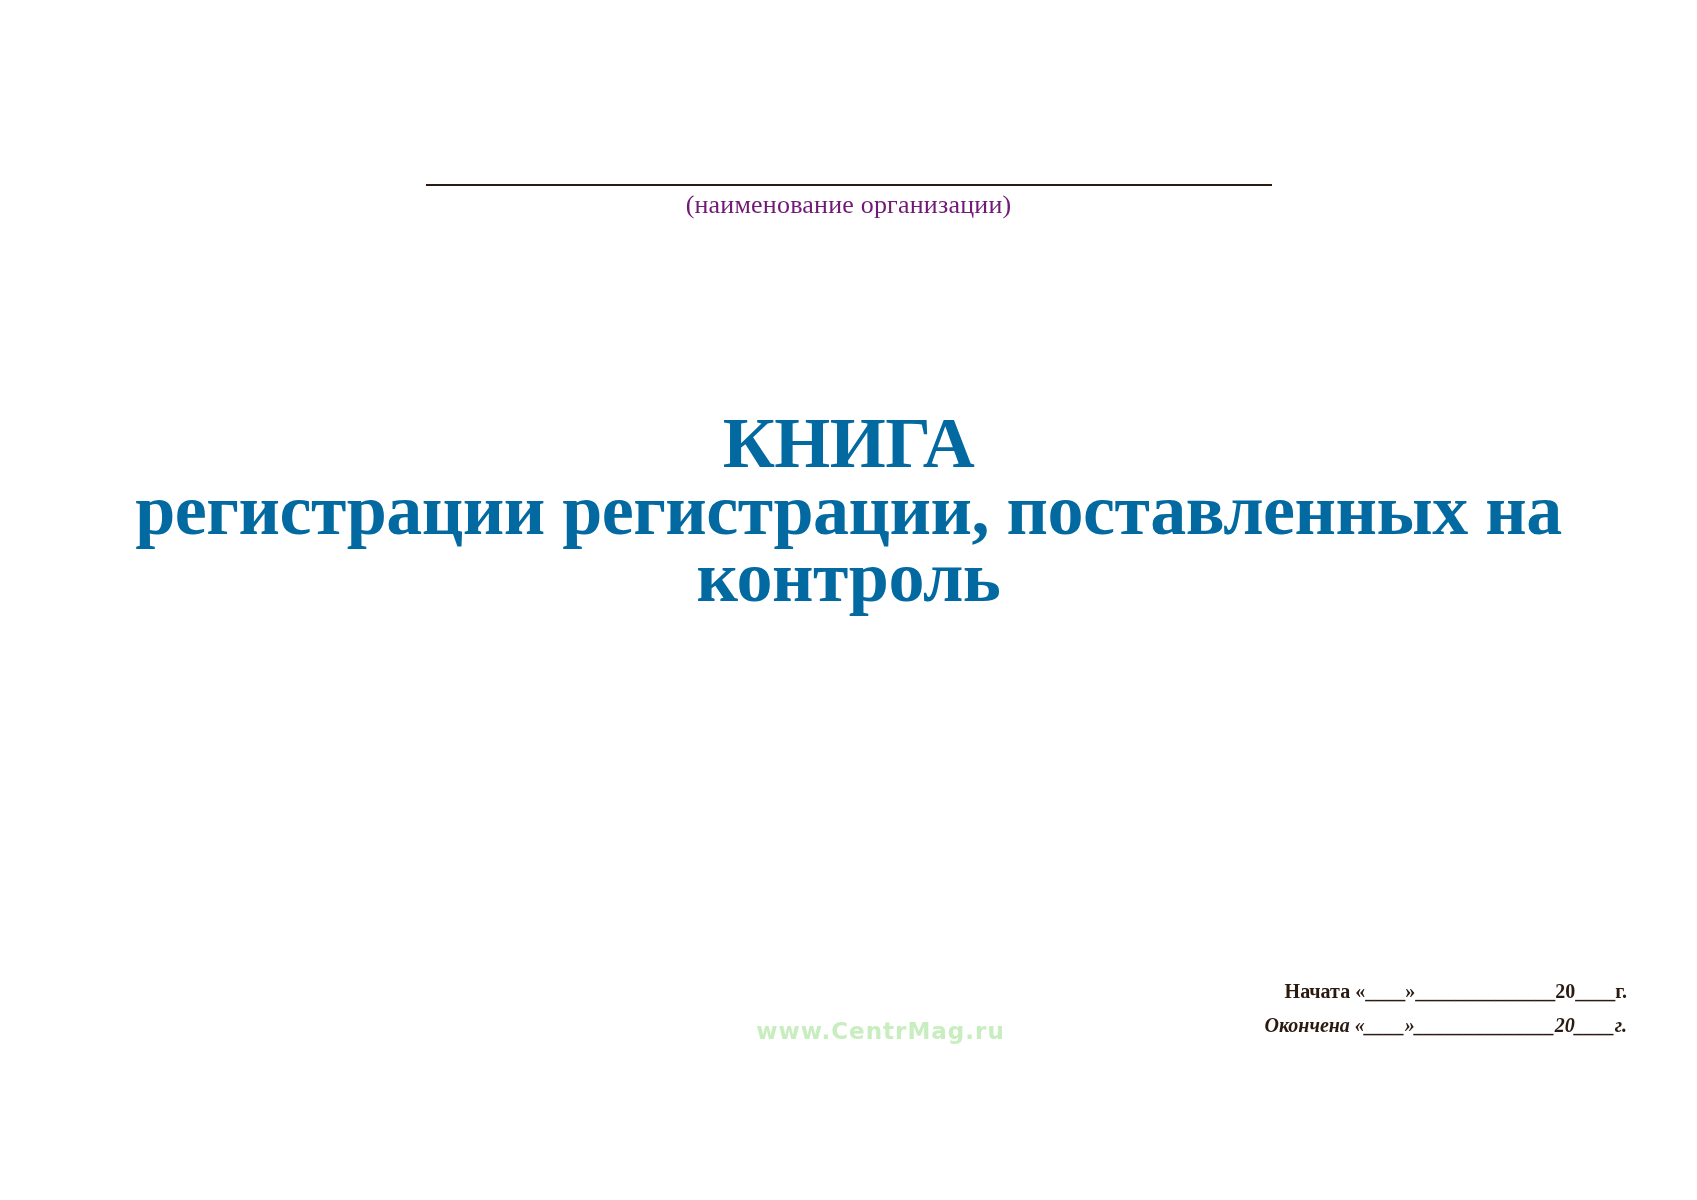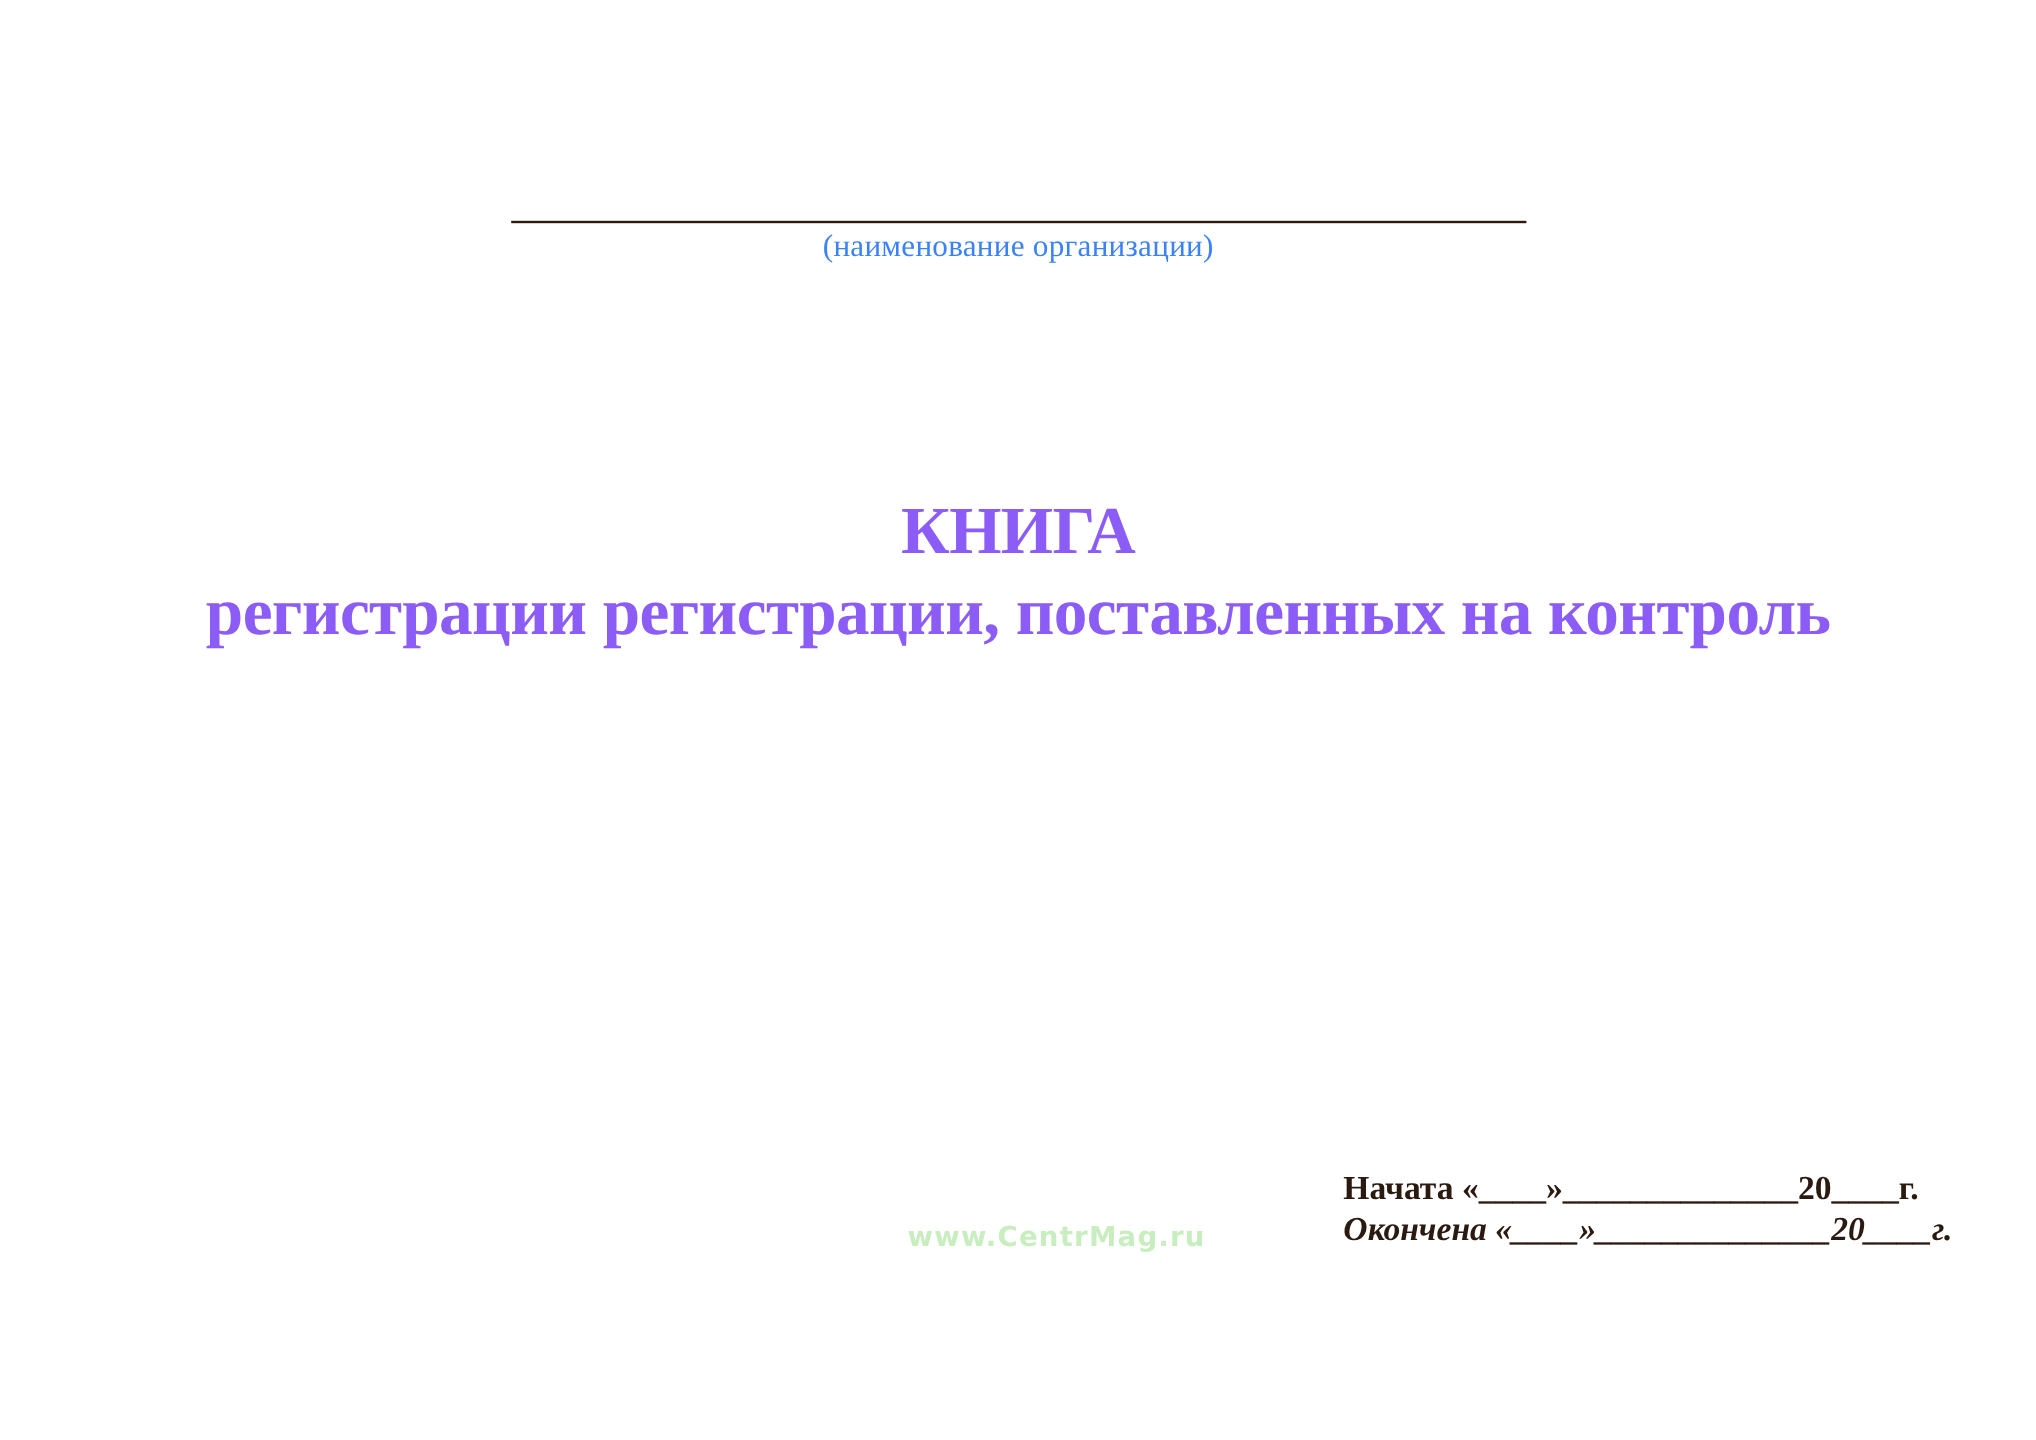--- a/index.html
+++ b/index.html
@@ -34,45 +34,46 @@
     margin: 0 auto;
     width: 846px;
     height: 0;
     border-bottom: 2px solid #2a1a10;
   }
   .org-caption {
     display: block;
     margin-top: 4px;
     font-size: 26px;
     font-weight: 400;
-    color: #3b82f6;
+    color: #701a75;
     letter-spacing: 0.2px;
   }
 
   
   .title-block {
     position: absolute;
     top: 410px;
     left: 0;
     width: 100%;
     text-align: center;
     font-weight: 700;
-    font-size: 56px;
+    font-size: 72px;
     line-height: 67px;
     letter-spacing: -0.5px;
-    color: #8b5cf6;
+    color: #0369a1;
   }
 
   
   .dates-block {
     position: absolute;
     top: 974px;
     right: 70px;
+    text-align: right;
     font-weight: 700;
-    font-size: 28px;
+    font-size: 20px;
     line-height: 34px;
     color: #2a1a10;
   }
   .date-line {
     display: block;
     white-space: pre;
   }
   .date-line + .date-line {
     font-style: italic;
   }

